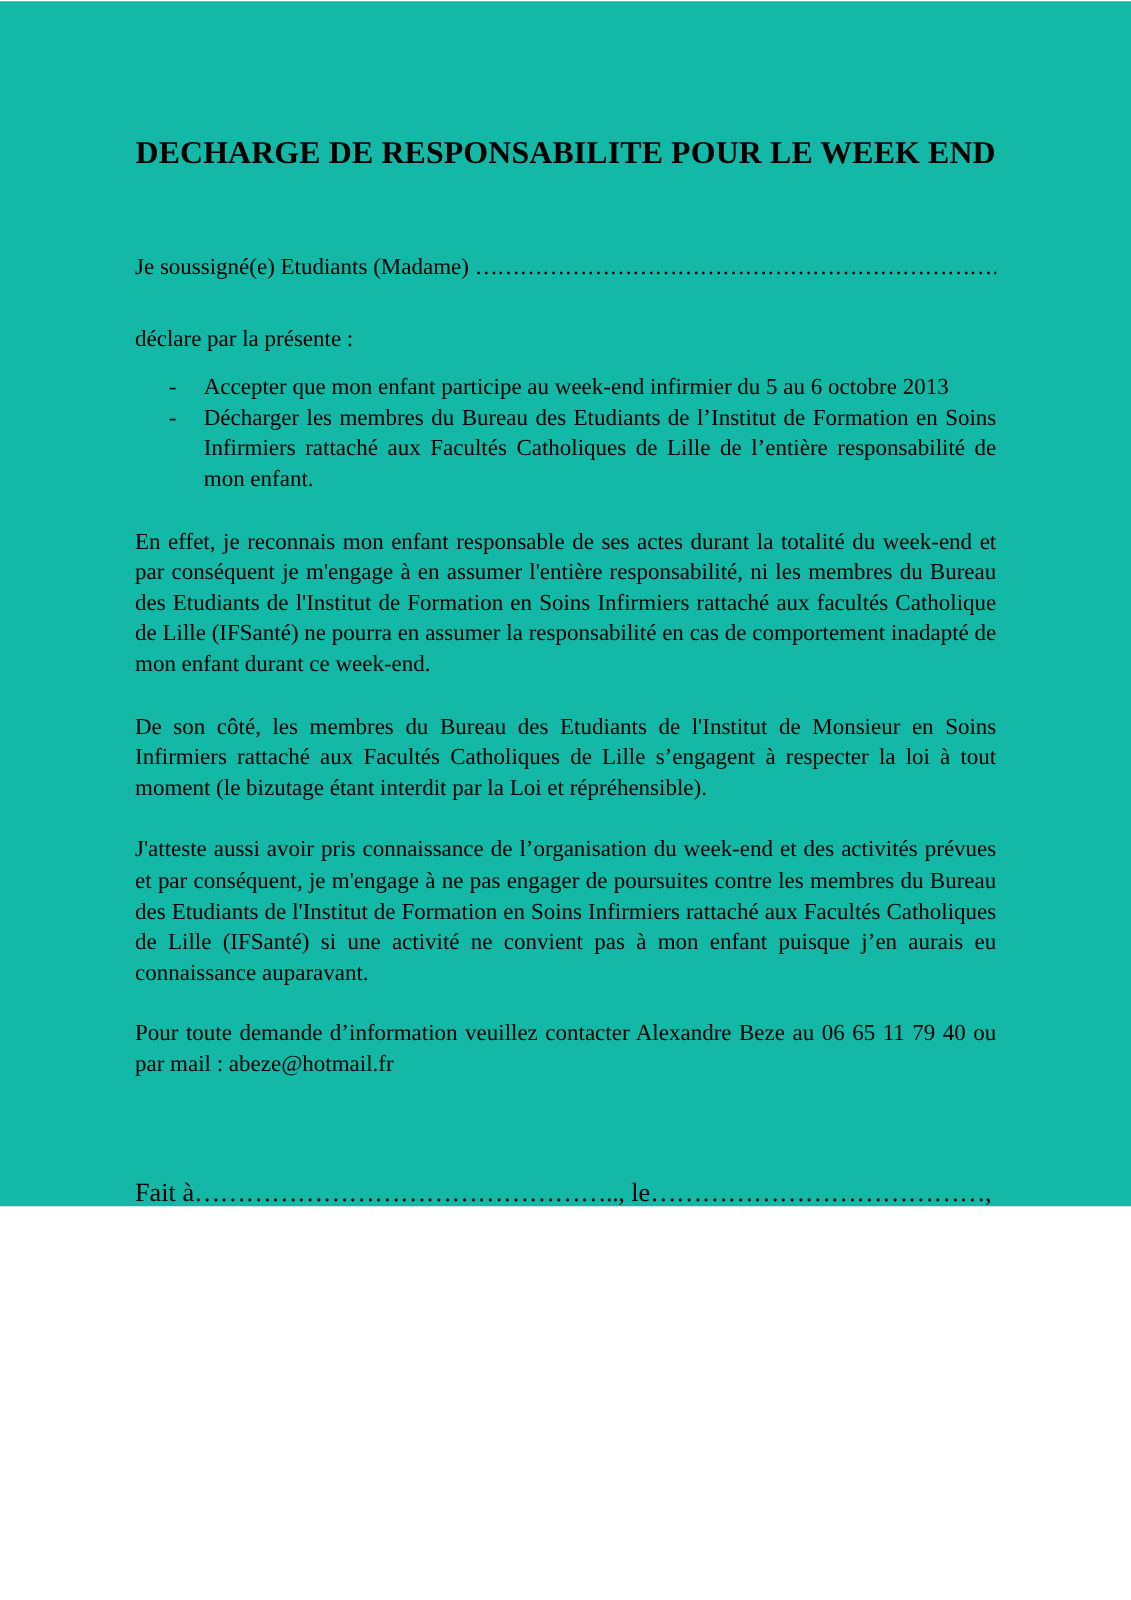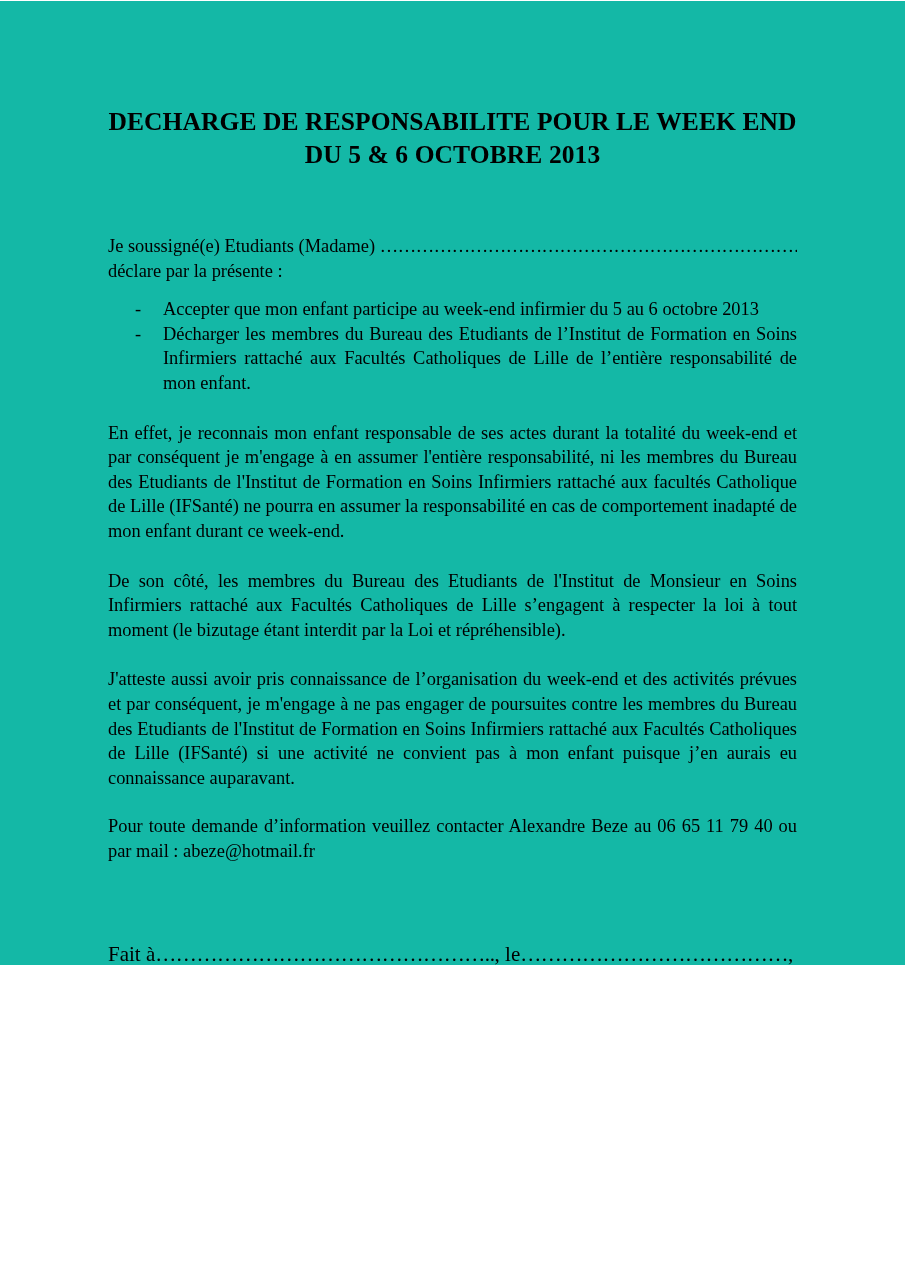--- a/index.html
+++ b/index.html
@@ -58,20 +58,21 @@
   .intro .leader-line {
     display: block;
     white-space: nowrap;
     overflow: hidden;
   }
   .intro .leader-line .dots {
     letter-spacing: -0.4px;
   }
   .intro .second-line {
     display: block;
+    margin-top: 33px;
   }
 
   
   .list {
     margin: 0;
     padding: 14px 0 0 0;
     list-style: none;
   }
   .list-item {
     position: relative;
@@ -116,21 +117,20 @@
   }
 </style>
 </head>
 <body>
 
 <div class="page">
   <div class="content">
 
     <h1 class="doc-title">
       <span class="title-line">DECHARGE DE RESPONSABILITE POUR LE WEEK END</span>
-      <span class="title-line">DU 5 &amp; 6 OCTOBRE 2013</span>
     </h1>
 
     <p class="block intro">
       <span class="leader-line"><span>Je soussigné(e) Etudiants (Madame) </span><span class="dots">…………………………………………………………………………</span></span>
       <span class="second-line">déclare par la présente :</span>
     </p>
 
     <ul class="list">
       <li class="list-item no-justify">
         <span class="dash">-</span>

